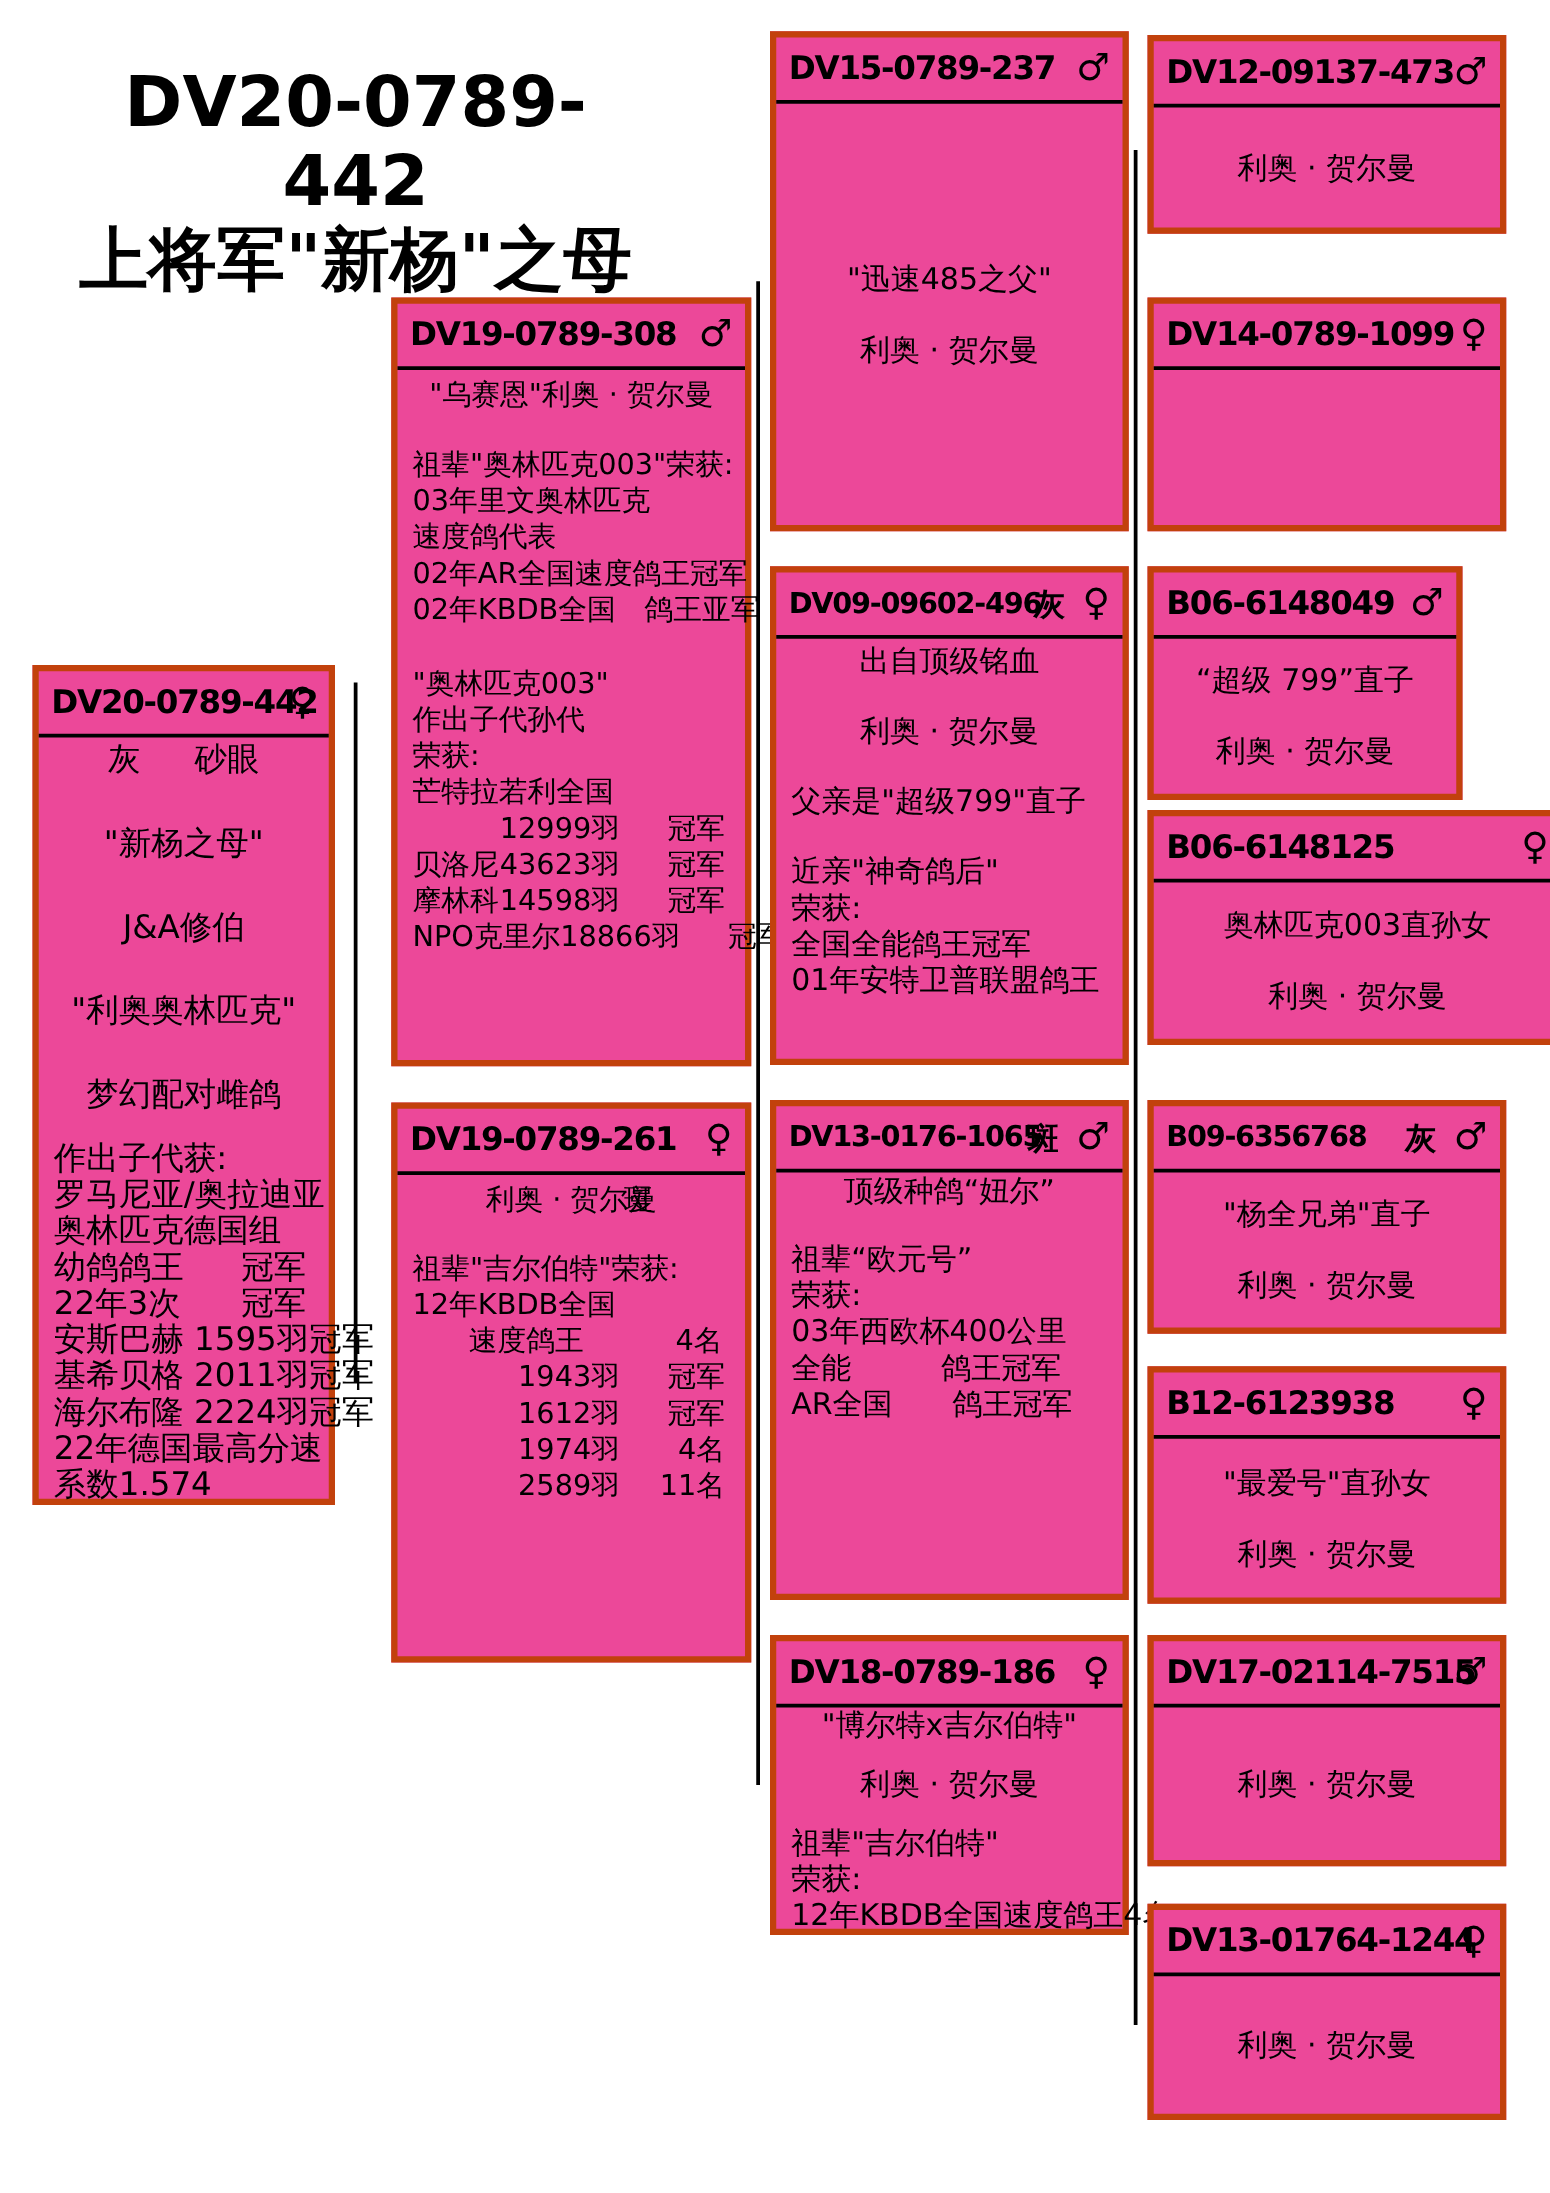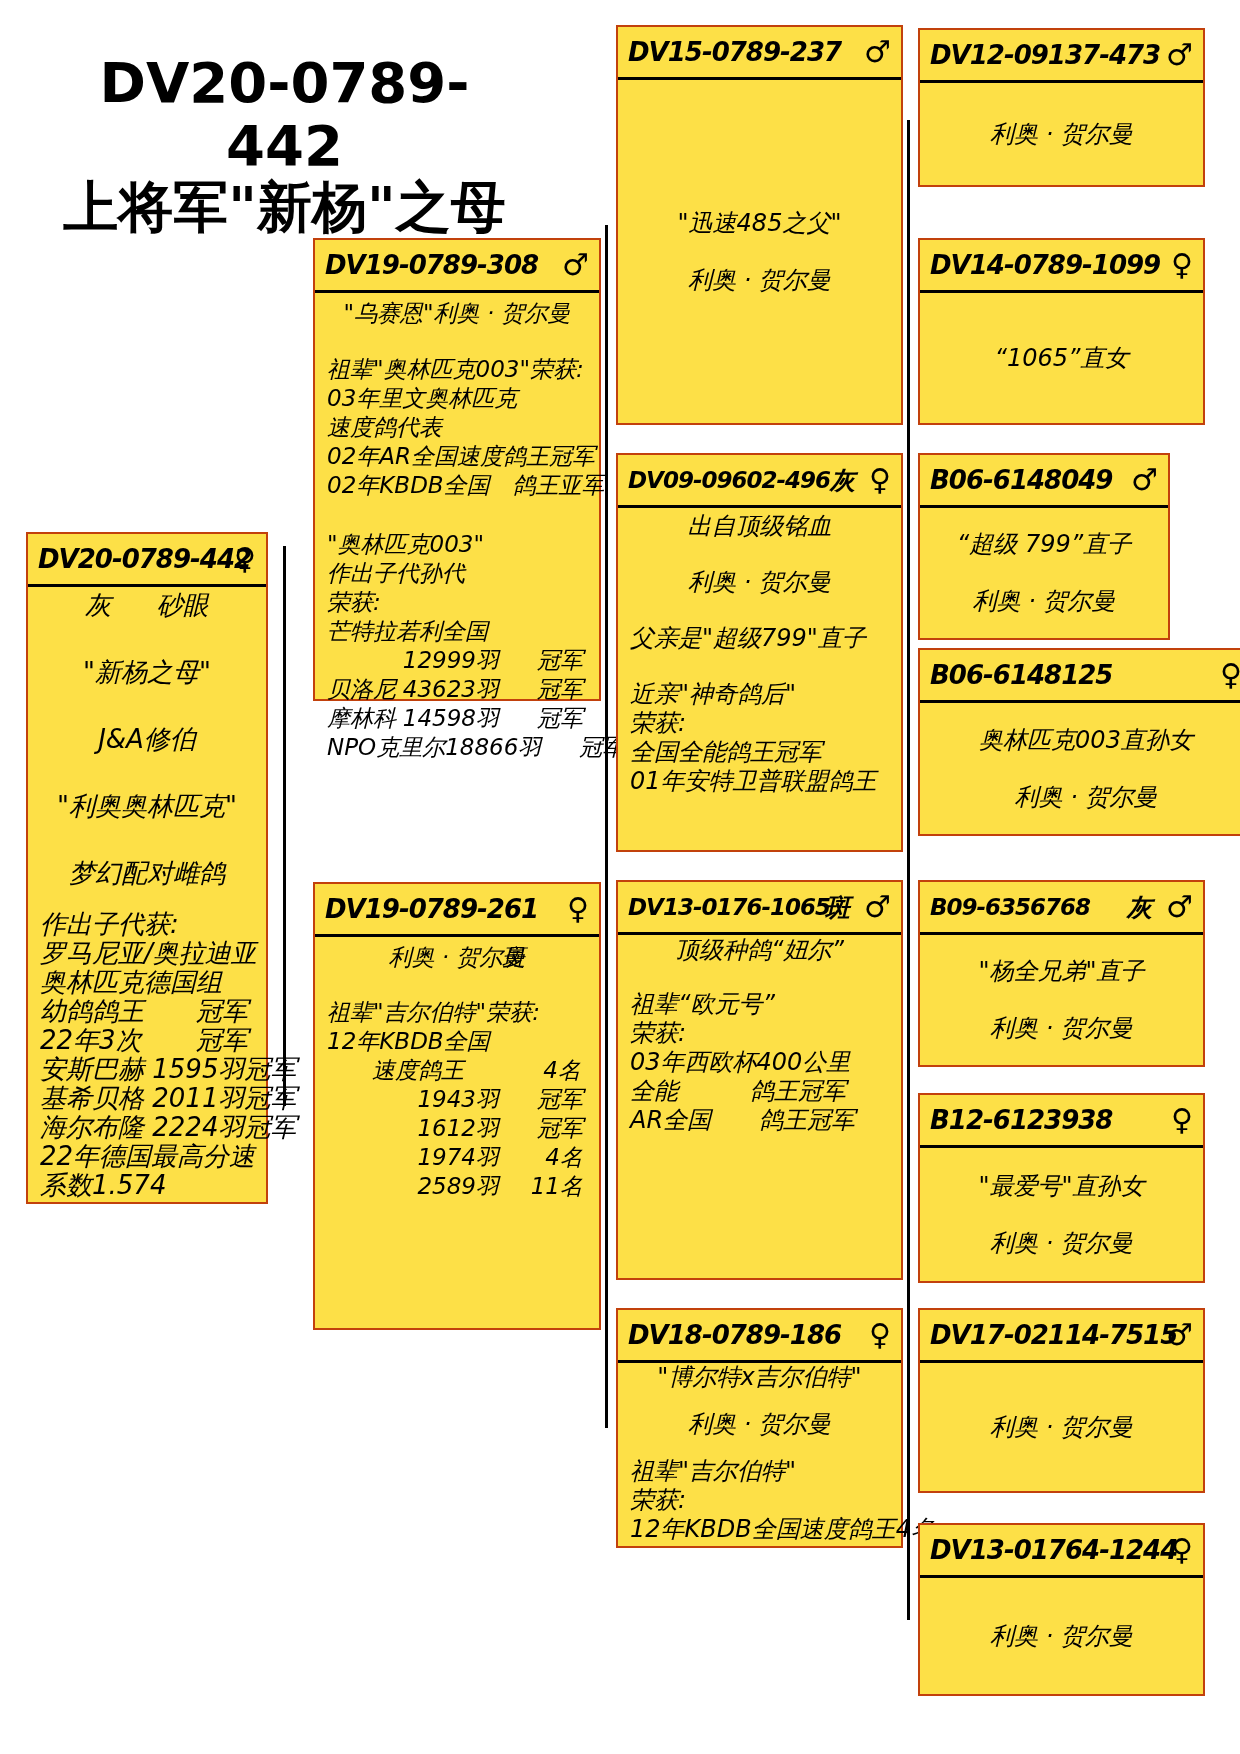--- a/index.html
+++ b/index.html
@@ -2,21 +2,21 @@
 <html><head>
 <meta charset="utf-8">
 <style>
   html,body{margin:0;padding:0;background:#fff;}
   #page{position:relative;width:1240px;height:1754px;background:#fff;color:#000;
         font-family:"DejaVu Sans","Liberation Sans",sans-serif;overflow:hidden;}
   .title{position:absolute;left:52px;top:52px;width:465px;text-align:center;
          font-weight:bold;line-height:1.12;}
   .title .t1{font-size:56px;letter-spacing:0px;}
   .title .t2{font-size:55px;letter-spacing:0px;}
-  .box{position:absolute;border:2px solid #c2410c;background:#fde047;box-sizing:border-box;font-style:italic;}
+  .box{position:absolute;border:5px solid #c2410c;background:#ec4899;box-sizing:border-box;}
   .hd{display:flex;align-items:center;height:50px;border-bottom:3px solid #000;
       font-weight:bold;font-size:26px;padding:0 10px;white-space:nowrap;}
   .hd.tight{font-size:23px;}
   .hd .ring{flex:1 1 auto;min-width:0;letter-spacing:-1px;}
   .hd .badge{margin-right:14px;font-size:25px;}
   .hd .sex{font-size:30px;line-height:1;}
   .bd{position:relative;font-size:24px;line-height:29px;padding:0 12px;}
   .bd.f26{font-size:26px;}
   .bd.f23{font-size:23px;}
   .bd.vc{position:absolute;left:0;right:0;top:53px;bottom:0;display:flex;
@@ -87,21 +87,21 @@
         </div>
         <div class="line lr">
           <span>海尔布隆 2224羽</span>
           <span>冠军</span>
         </div>
         <div class="line l">22年德国最高分速</div>
         <div class="line l">系数1.574</div>
       </div>
   </div>
 
-  <div class="box" style="left:313px;top:238px;width:288px;height:463px">
+  <div class="box" style="left:313px;top:238px;width:288px;height:615px">
     <div class="hd">
       <span class="ring">DV19-0789-308</span>
       <span class="sex">♂</span>
     </div>
     <div class="bd f23" style="padding-top:6px">
         <div class="line c">"乌赛恩"利奥 · 贺尔曼</div>
         <div class="gap" style="height: 27px;"></div>
         <div class="line l">祖辈"奥林匹克003"荣获:</div>
         <div class="line l">03年里文奥林匹克</div>
         <div class="line l">速度鸽代表</div>
@@ -244,23 +244,20 @@
     <div class="bd vc">
         <div class="line c">利奥 · 贺尔曼</div>
       </div>
   </div>
 
   <div class="box" style="left:918px;top:238px;width:287px;height:187px">
     <div class="hd">
       <span class="ring">DV14-0789-1099</span>
       <span class="sex">♀</span>
     </div>
-    <div class="bd vc">
-        <div class="line c">“1065”直女</div>
-      </div>
   </div>
 
   <div class="box" style="left:918px;top:453px;width:252px;height:187px">
     <div class="hd">
       <span class="ring">B06-6148049</span>
       <span class="sex">♂</span>
     </div>
     <div class="bd vc">
         <div class="line c">“超级 799”直子</div>
         <div class="line c">利奥 · 贺尔曼</div>

